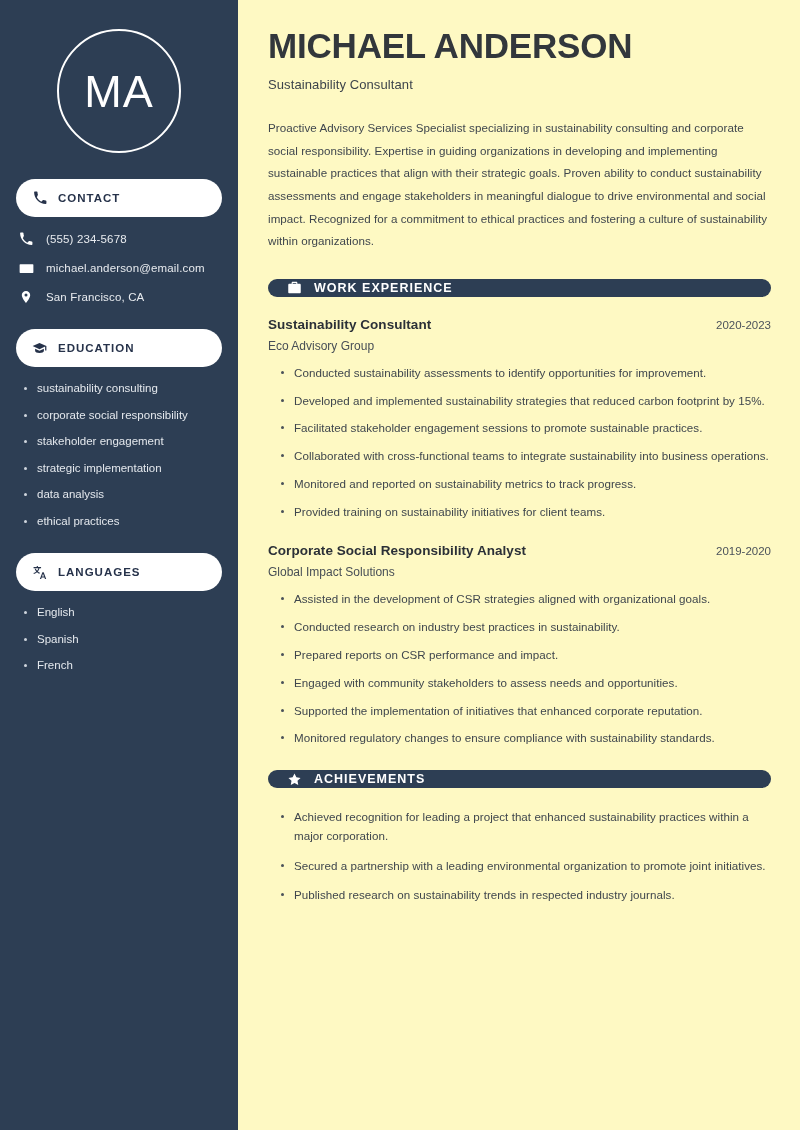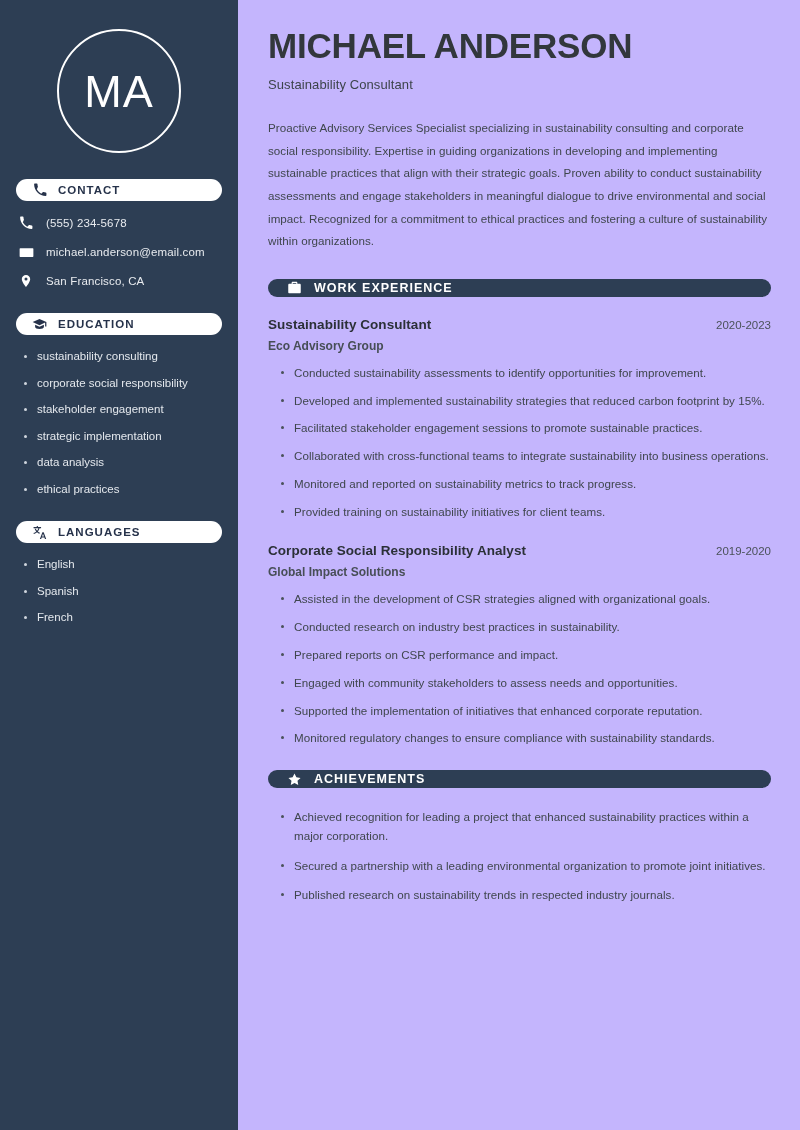--- a/index.html
+++ b/index.html
@@ -51,21 +51,21 @@
     font-weight: 400;
     letter-spacing: 1px;
     color: #ffffff;
     line-height: 1;
   }
 
   .pill {
     background: #ffffff;
     color: #26324a;
     border-radius: 999px;
-    height: 22px;
+    height: 38px;
     display: flex;
     align-items: center;
     padding: 0 16px;
     box-sizing: border-box;
     margin-bottom: 14px;
   }
   .pill .pill-icon {
     display: inline-flex;
     align-items: center;
     justify-content: center;
@@ -147,21 +147,21 @@
     height: 3px;
     border-radius: 50%;
     background: #cfd6de;
   }
 
   
   .main {
     flex: 1 1 auto;
     padding: 26px 29px 0 30px;
     box-sizing: border-box;
-    background: #c4b5fd;
+    background: #fef9c3;
   }
   .name {
     font-size: 35px;
     font-weight: 700;
     color: #32373c;
     line-height: 1.12;
     letter-spacing: -0.2px;
     margin: 0 0 12px 0;
     text-transform: uppercase;
   }
@@ -223,21 +223,20 @@
   .job-dates {
     font-size: 11.5px;
     color: #4b525a;
     white-space: nowrap;
     padding-left: 12px;
   }
   .job-company {
     font-size: 12px;
     color: #474e56;
     margin-bottom: 11px;
-    font-weight: bold;
   }
 
   .bullets {
     list-style: none;
     margin: 0;
     padding: 0 0 0 12px;
   }
   .bullets li {
     position: relative;
     padding-left: 14px;

